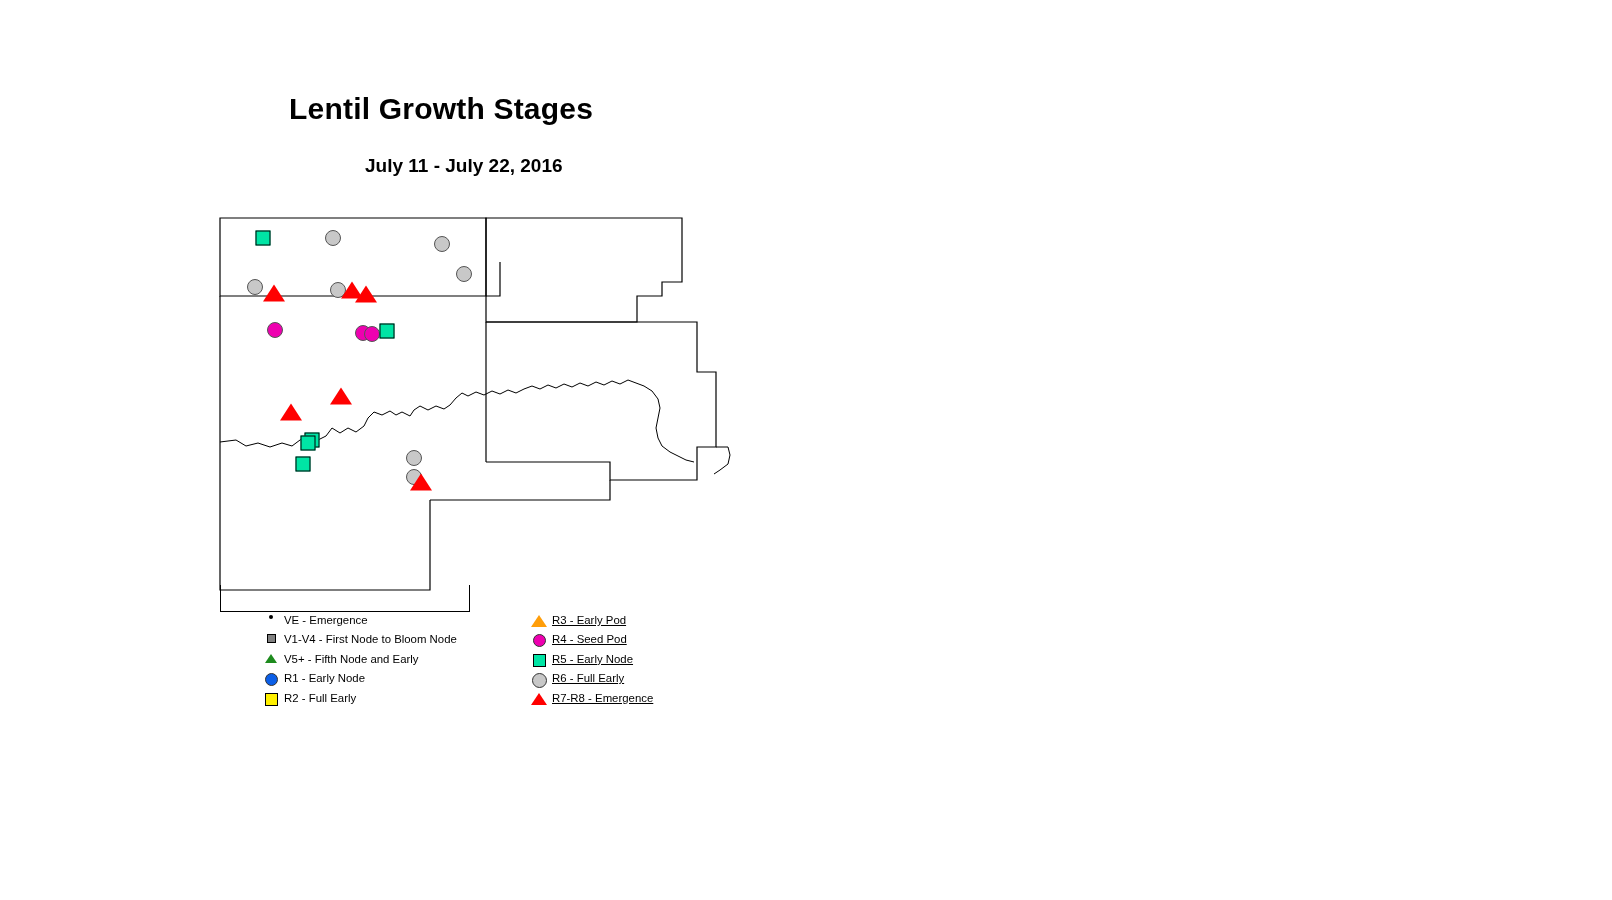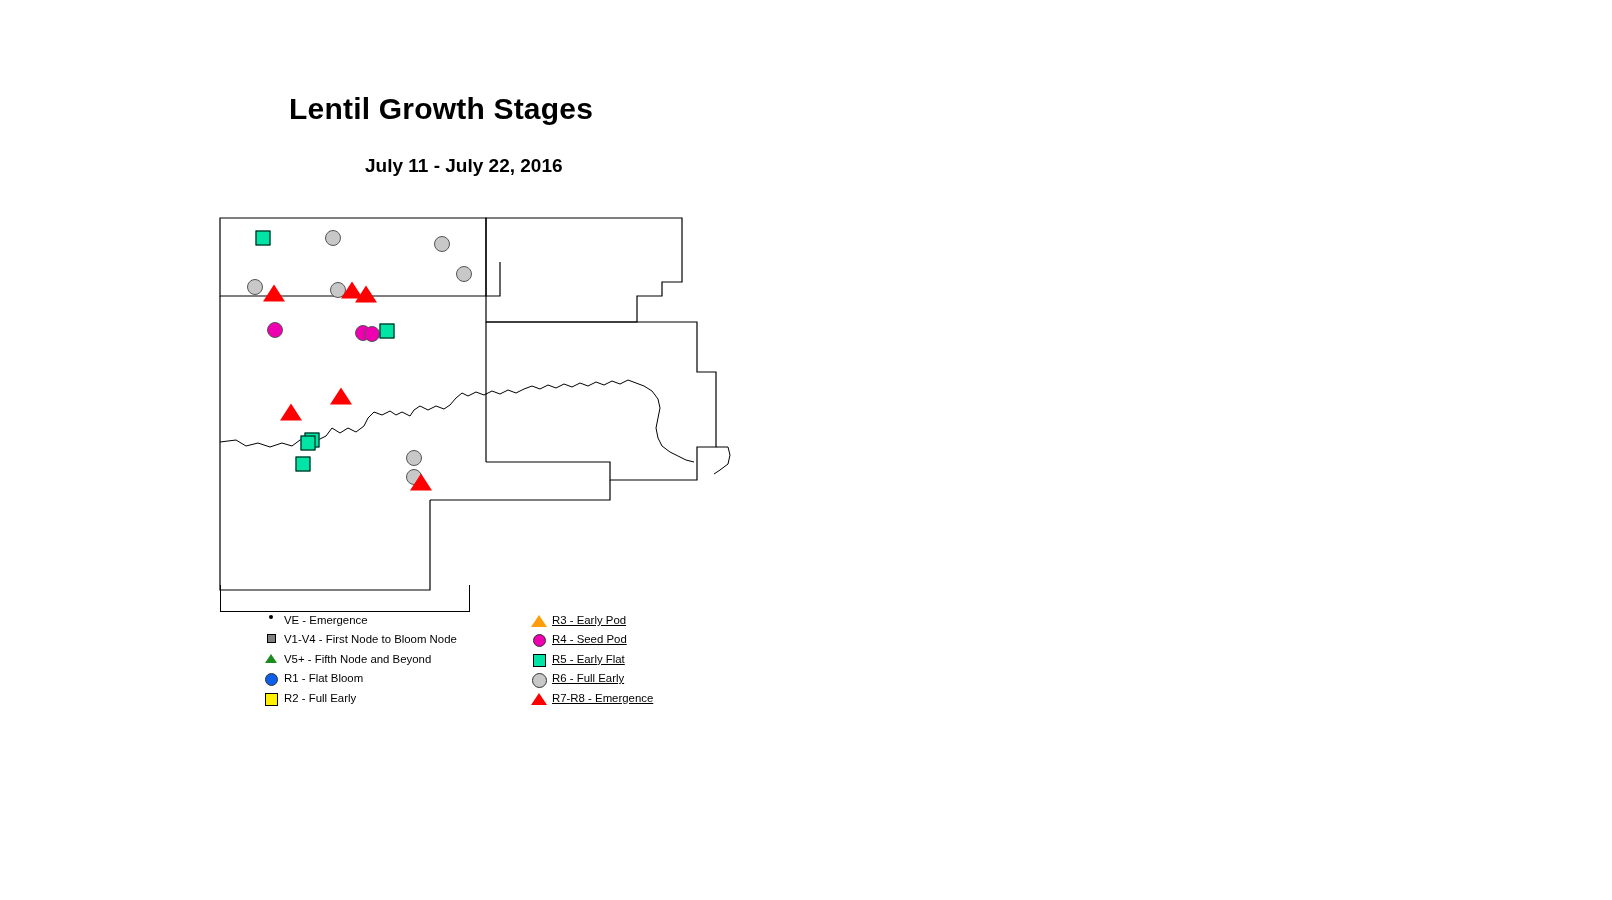--- a/index.html
+++ b/index.html
@@ -219,27 +219,27 @@
         <div class="legend-row">
           <span class="legend-swatch">
             <span class="mk-square" style="width: 9px; height: 9px; background: rgb(128, 128, 128);"></span>
           </span>
           <span class="legend-label">V1-V4 - First Node to Bloom Node</span>
         </div>
         <div class="legend-row">
           <span class="legend-swatch">
             <span class="mk-tri" style="border-width: 0px 6px 9px; border-color: transparent transparent rgb(30, 139, 30);"></span>
           </span>
-          <span class="legend-label">V5+ - Fifth Node and Beyond</span>
+          <span class="legend-label">V5+ - Fifth Node and Early</span>
         </div>
         <div class="legend-row">
           <span class="legend-swatch">
             <span class="mk-circle" style="width: 13px; height: 13px; background: rgb(11, 95, 232);"></span>
           </span>
-          <span class="legend-label">R1 - Flat Bloom</span>
+          <span class="legend-label">R1 - Early Node</span>
         </div>
         <div class="legend-row">
           <span class="legend-swatch">
             <span class="mk-square" style="width: 13px; height: 13px; background: rgb(255, 240, 0);"></span>
           </span>
           <span class="legend-label">R2 - Full Early</span>
         </div>
       </div>
     <div class="legend-col right">
         <div class="legend-row">
@@ -251,21 +251,21 @@
         <div class="legend-row">
           <span class="legend-swatch">
             <span class="mk-circle" style="width: 13px; height: 13px; background: rgb(238, 0, 176);"></span>
           </span>
           <span class="legend-label">R4 - Seed Pod</span>
         </div>
         <div class="legend-row">
           <span class="legend-swatch">
             <span class="mk-square" style="width: 13px; height: 13px; background: rgb(0, 229, 165);"></span>
           </span>
-          <span class="legend-label">R5 - Early Flat</span>
+          <span class="legend-label">R5 - Early Node</span>
         </div>
         <div class="legend-row">
           <span class="legend-swatch">
             <span class="mk-circle" style="width: 15px; height: 15px; background: rgb(200, 200, 200);"></span>
           </span>
           <span class="legend-label">R6 - Full Early</span>
         </div>
         <div class="legend-row">
           <span class="legend-swatch">
             <span class="mk-tri" style="border-width: 0px 8px 12px; border-color: transparent transparent rgb(255, 0, 0);"></span>

